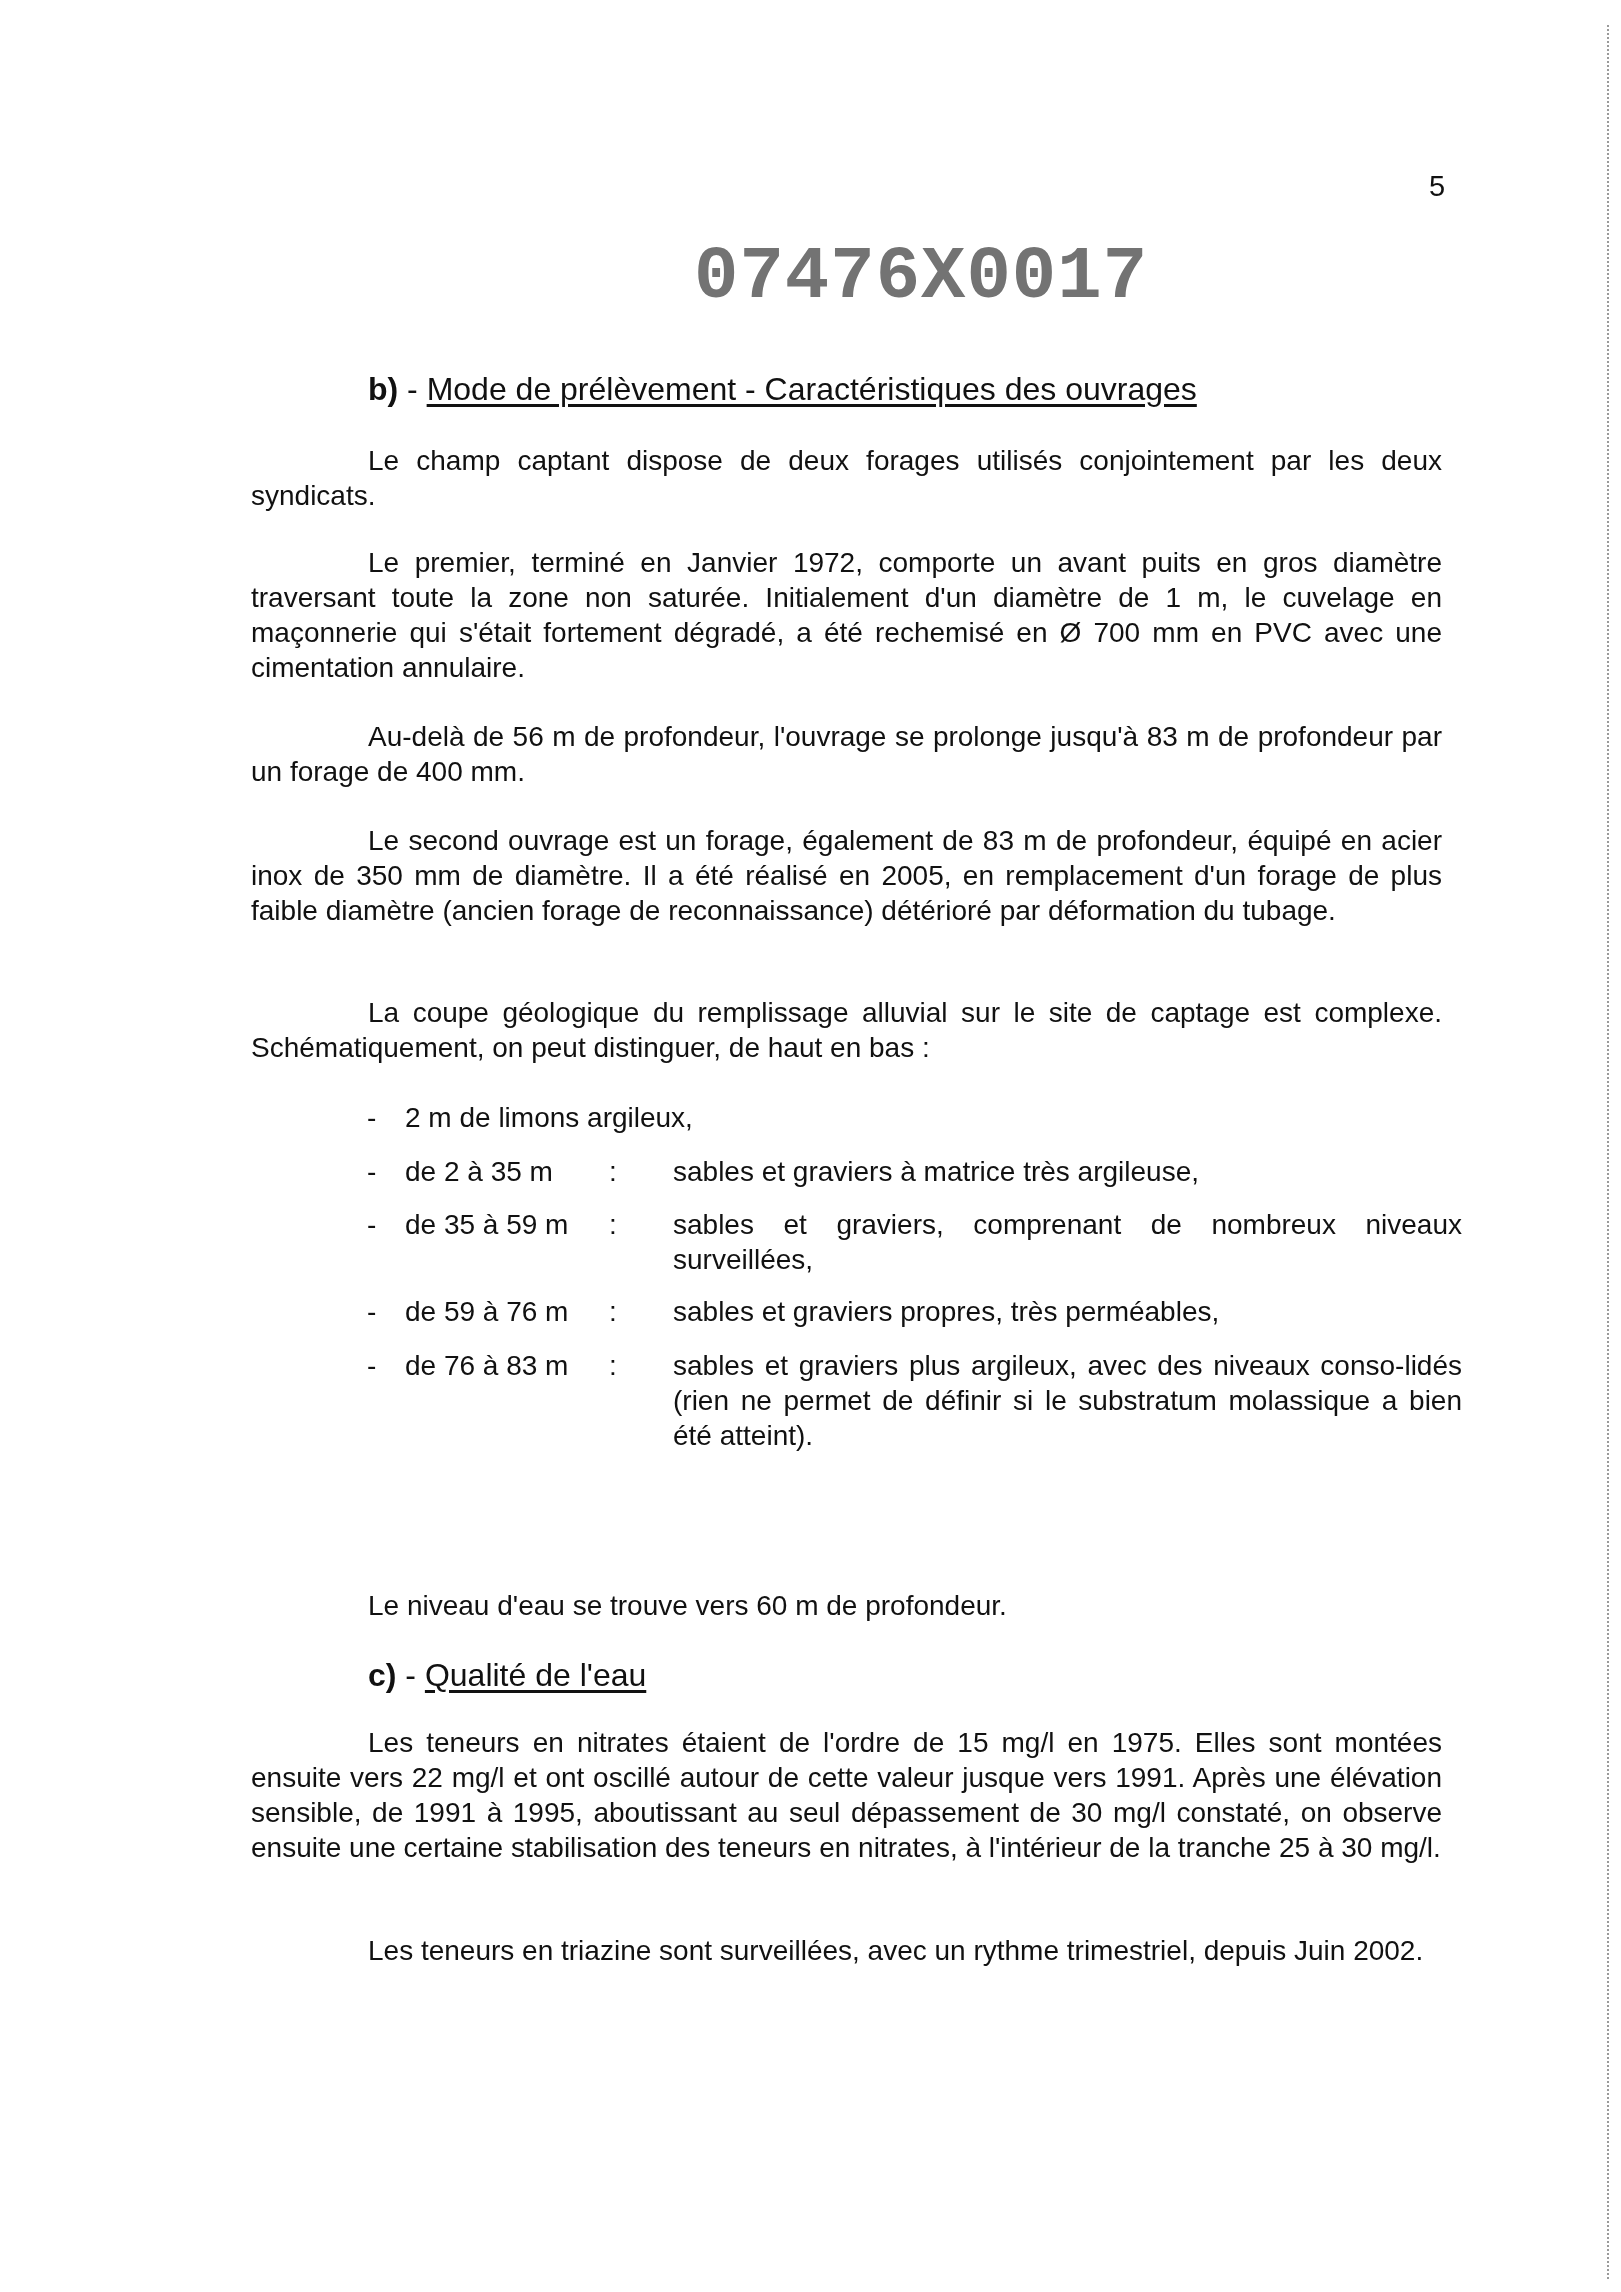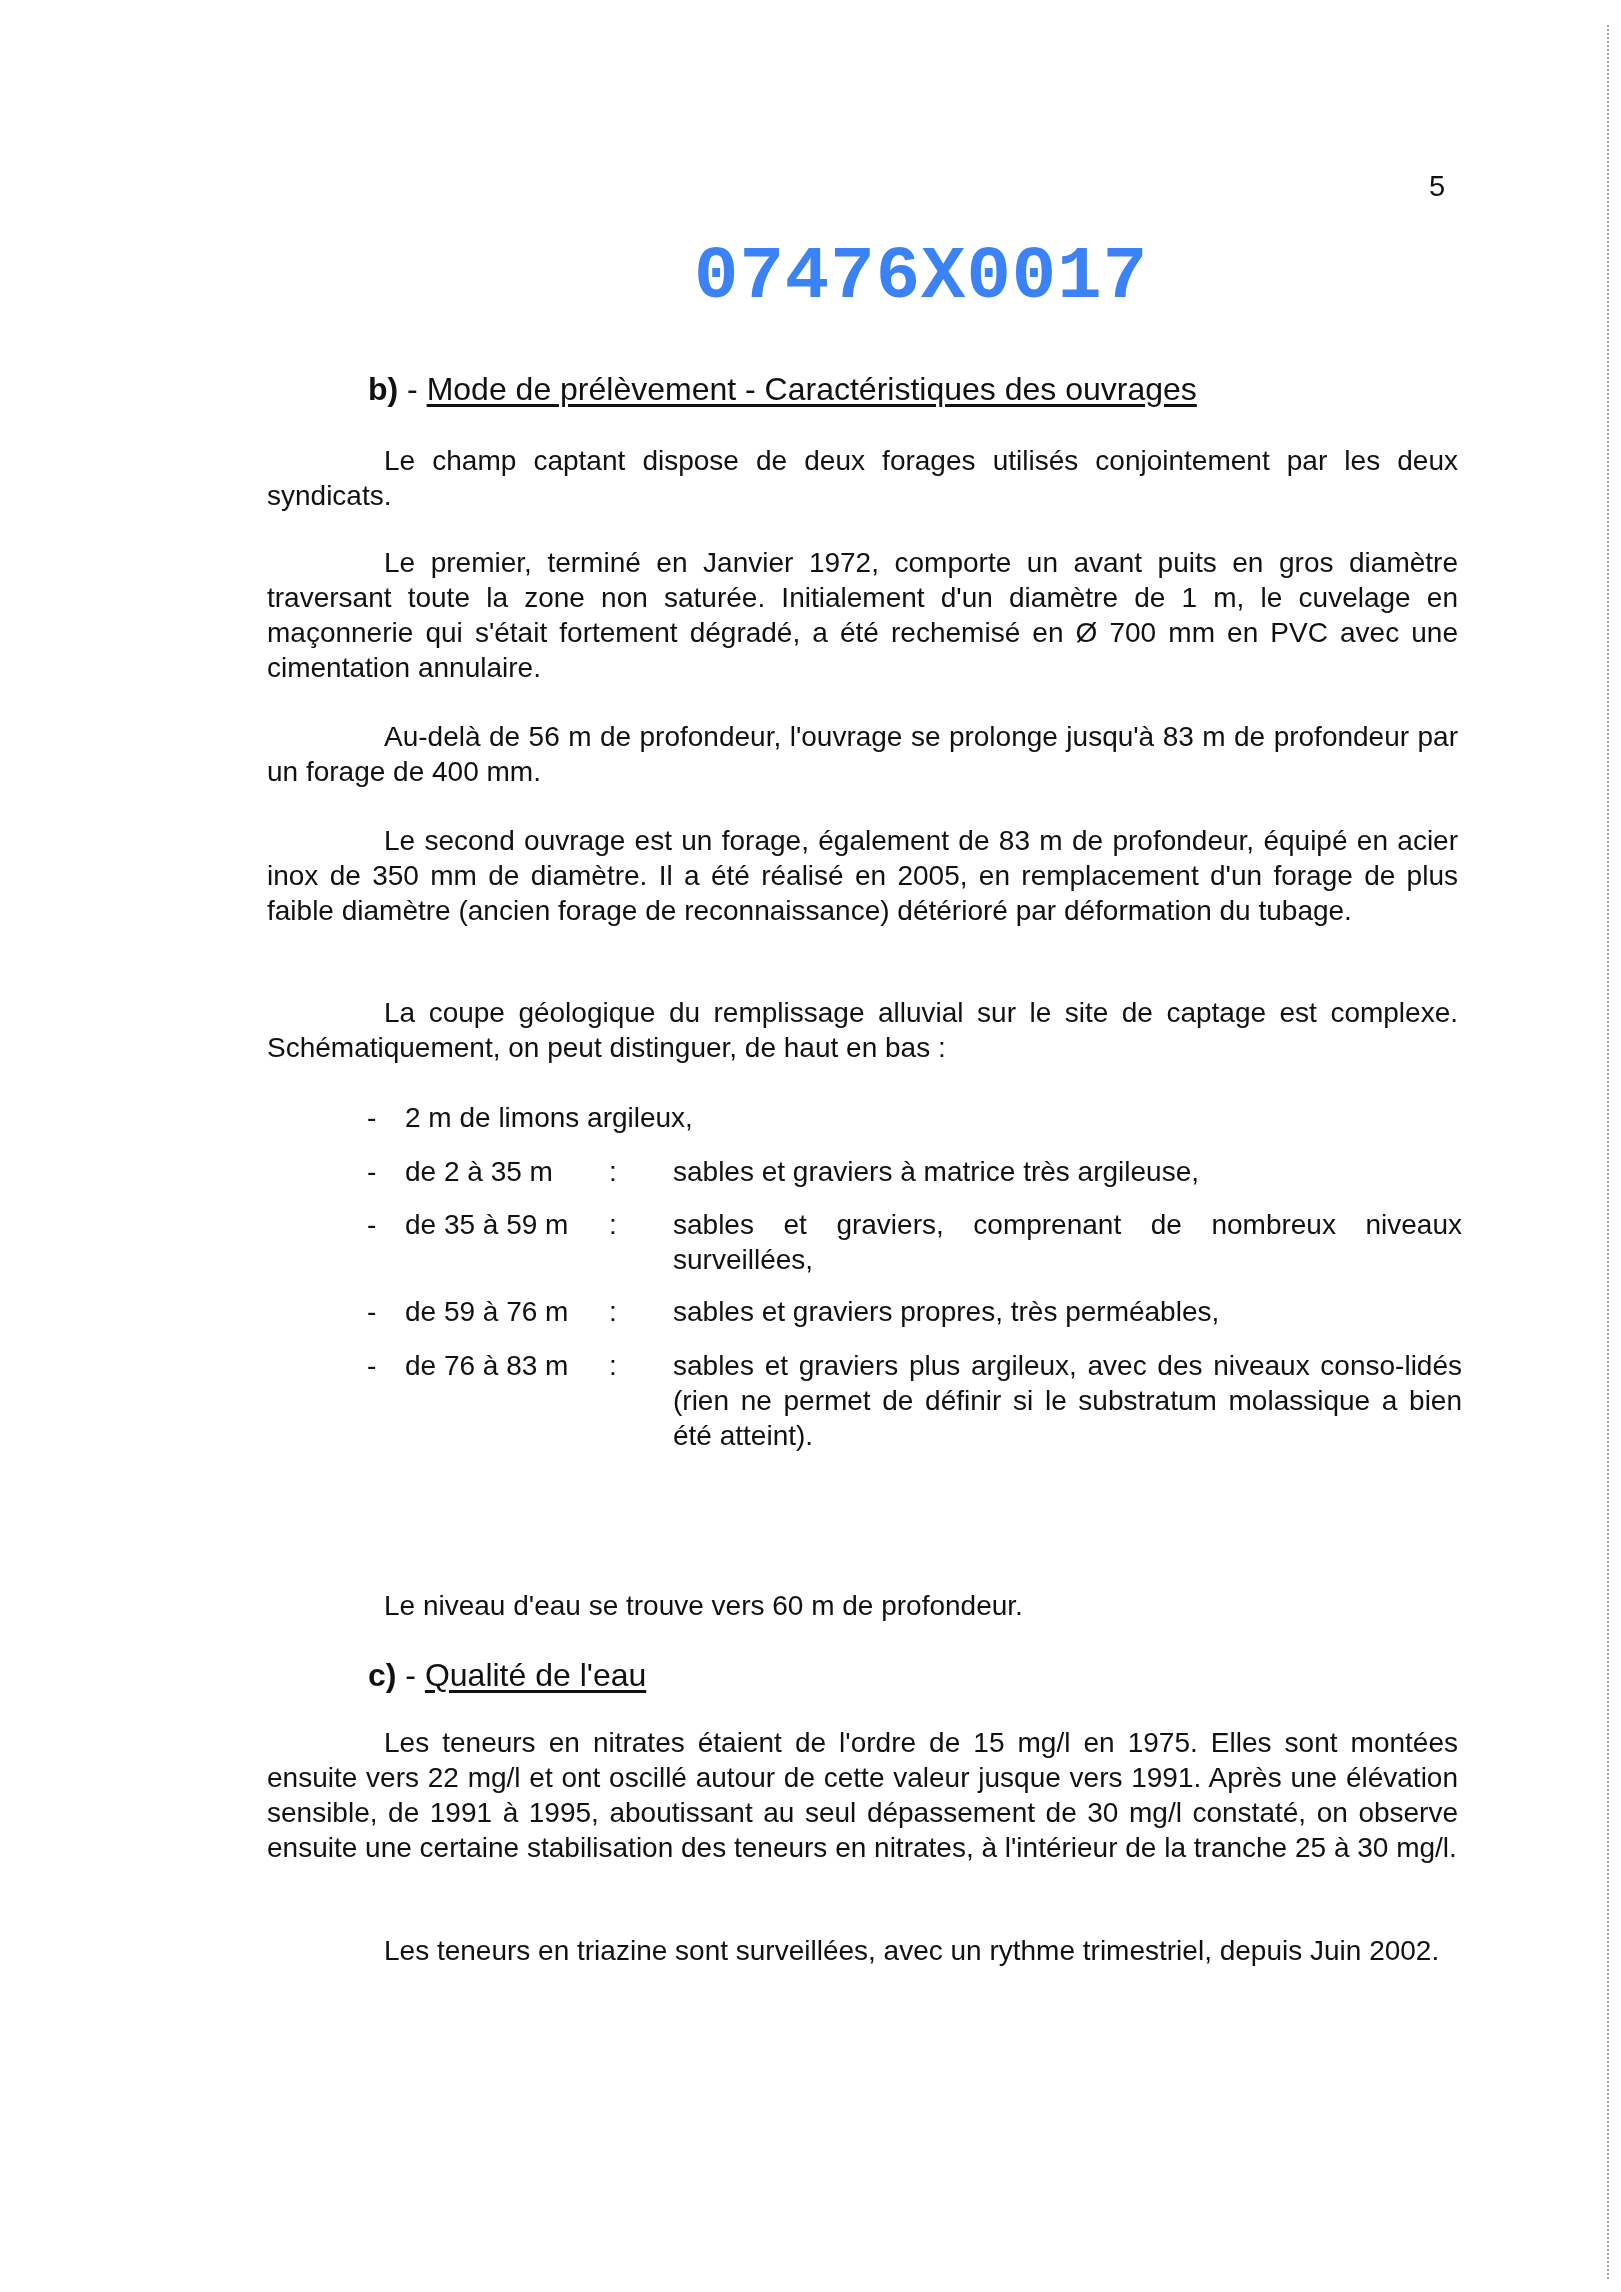--- a/index.html
+++ b/index.html
@@ -1,21 +1,21 @@
 <!DOCTYPE html>
 <html><head>
 <meta charset="utf-8">
 <style>
   html, body { margin: 0; padding: 0; background: #ffffff; }
   body { width: 1621px; height: 2293px; position: relative; overflow: hidden; color: #111; }
   .page { position: absolute; left: 0; top: 0; width: 1621px; height: 2293px; background: #fff; }
   .edge-line { position: absolute; left: 1607px; top: 24.5px; width: 0; height: 2254px; border-left: 2px dotted #9a9a9a; }
   .page-number { position: absolute; left: 1429px; top: 169px; font-family: "Liberation Sans", sans-serif; font-size: 29px; line-height: 35px; }
-  .doc-code { position: absolute; left: 694px; top: 235px; font-family: "Liberation Mono", monospace; font-weight: bold; font-size: 74px; line-height: 84px; letter-spacing: 1px; color: #3b82f6; }
-  .text { font-family: "Liberation Sans", sans-serif; font-size: 28px; line-height: 35px; margin-left: 16px; }
+  .doc-code { position: absolute; left: 694px; top: 235px; font-family: "Liberation Mono", monospace; font-weight: bold; font-size: 74px; line-height: 84px; letter-spacing: 1px; color: #737373; }
+  .text { font-family: "Liberation Sans", sans-serif; font-size: 28px; line-height: 35px; }
   .block { position: absolute; left: 251px; width: 1191px; text-align: justify; }
   .block p { margin: 0; text-indent: 117px; }
   .heading { position: absolute; left: 368px; font-family: "Liberation Sans", sans-serif; font-size: 32px; line-height: 35px; }
   .heading .letter { font-weight: bold; }
   .heading .title { text-decoration: underline; text-underline-offset: 3.9px; }
   .list { position: absolute; left: 367px; width: 1075px; font-family: "Liberation Sans", sans-serif; font-size: 28px; line-height: 35px; }
   .li { position: absolute; left: 0; width: 1075px; }
   .li .dash { position: absolute; left: 0; }
   .li .range { position: absolute; left: 38px; }
   .li .colon { position: absolute; left: 242px; }

